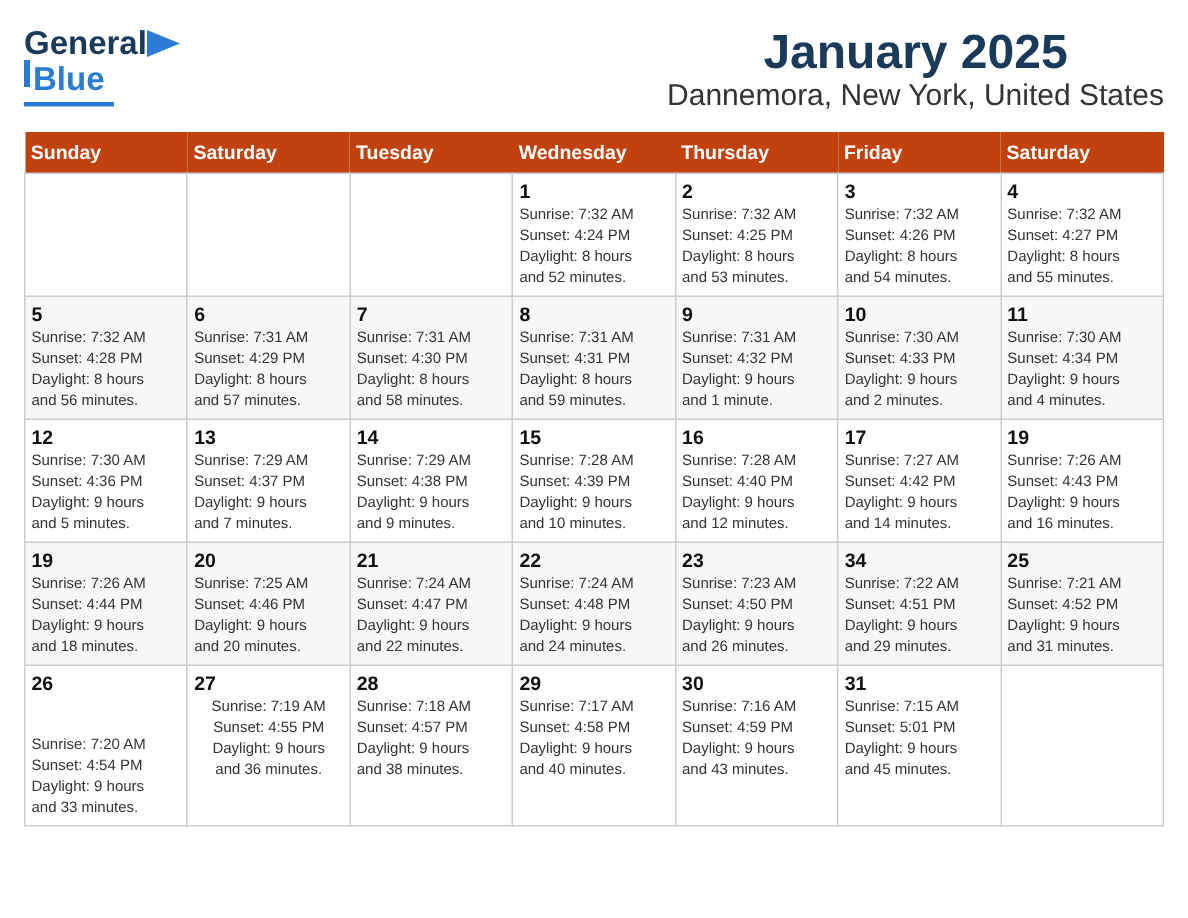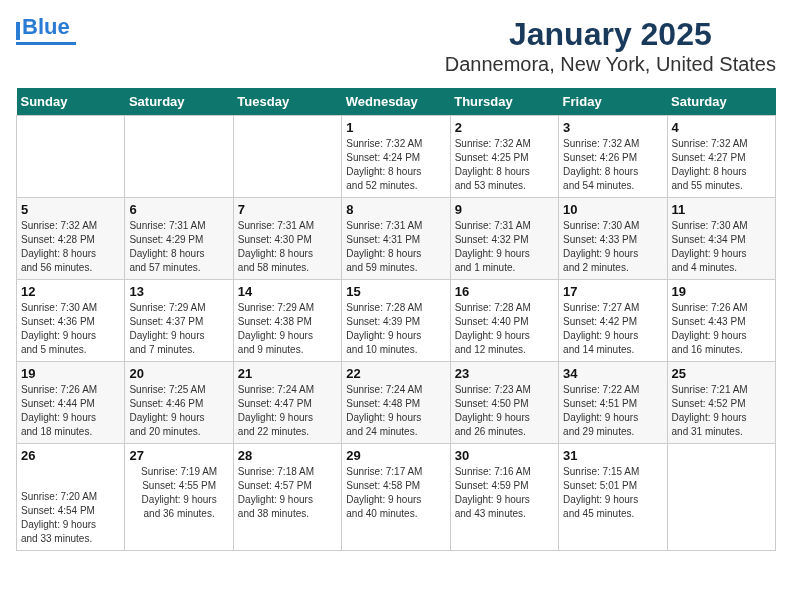--- a/index.html
+++ b/index.html
@@ -68,28 +68,34 @@
     }
     .empty-cell {
       background: #f9f9f9;
     }
     tr:nth-child(even) td {
       background: #f7f7f7;
     }
     tr:nth-child(odd) td {
       background: #fff;
     }
-    .calendar thead tr th { background: #0f766e; }
+    .calendar thead tr th { background: #c2410c; }
   </style>
 </head>
 <body>
 
 <div class="header">
   <div class="logo">
-    <div style="display:flex;align-items:flex-end;margin-top:-2px;">
+    <div style="display:flex;align-items:center;">
+      <span style="font-size:22px;font-weight:bold;color:#1a3a5c;">General</span>
+      <svg width="22" height="18" viewBox="0 0 22 18">
+        <polygon points="0,0 22,9 0,18" fill="#2a7bd4"></polygon>
+      </svg>
+    </div>
+    <div style="display:flex;align-items:flex-start;margin-top:-2px;">
       <div style="width:4px;height:18px;background:#2a7bd4;margin-right:2px;"></div>
       <span style="font-size:22px;font-weight:bold;color:#2a7bd4;">Blue</span>
     </div>
     <div style="width:60px;height:3px;background:#2a7bd4;margin-top:2px;"></div>
   </div>
   <div class="title-block">
     <h1>January 2025</h1>
     <h2>Dannemora, New York, United States</h2>
   </div>
 </div>

